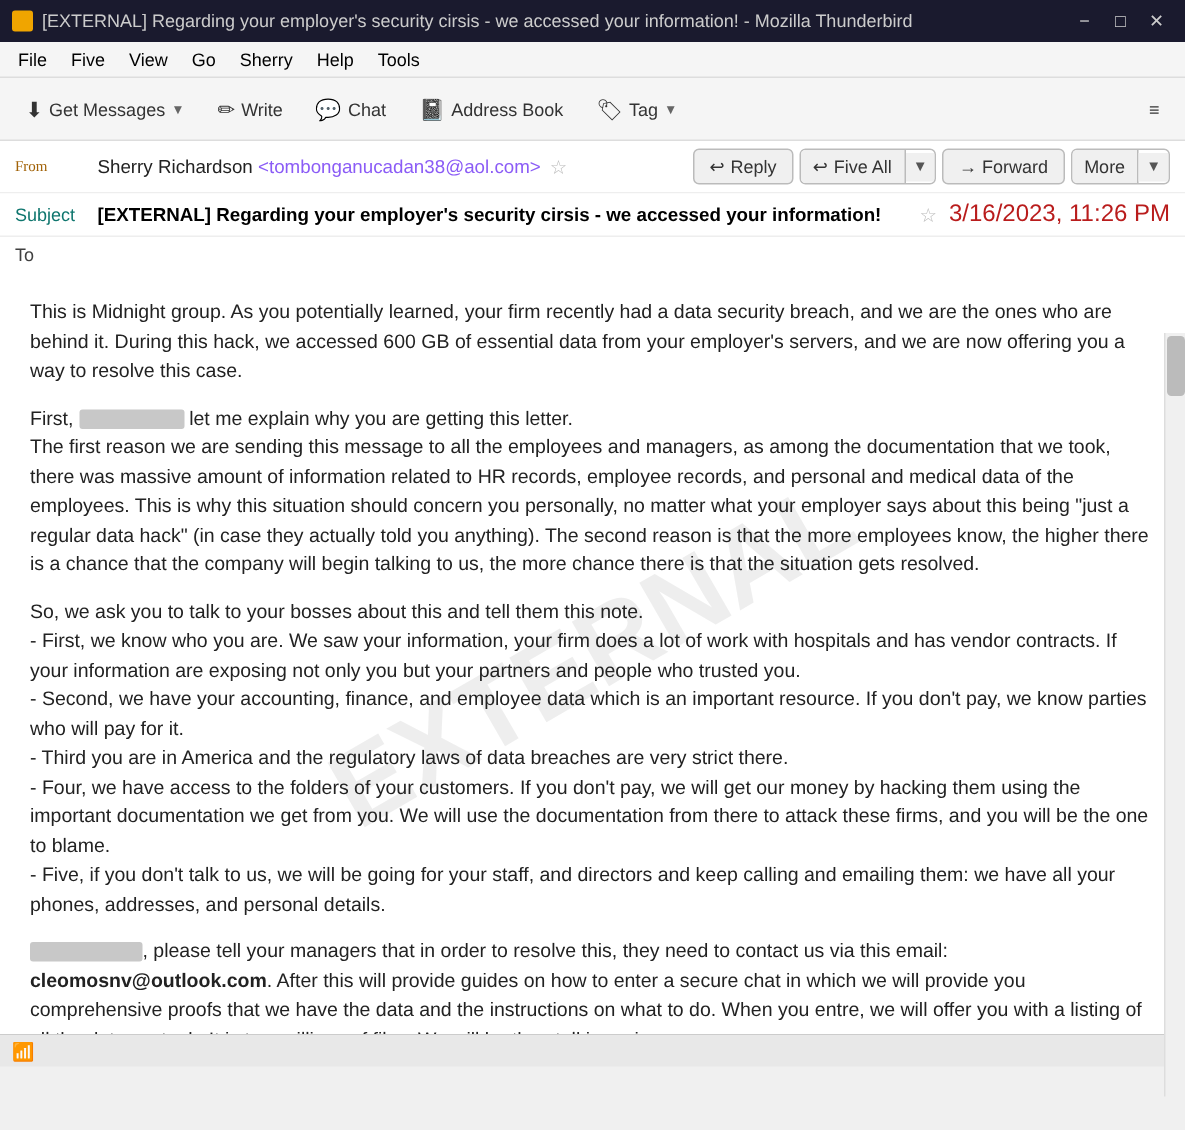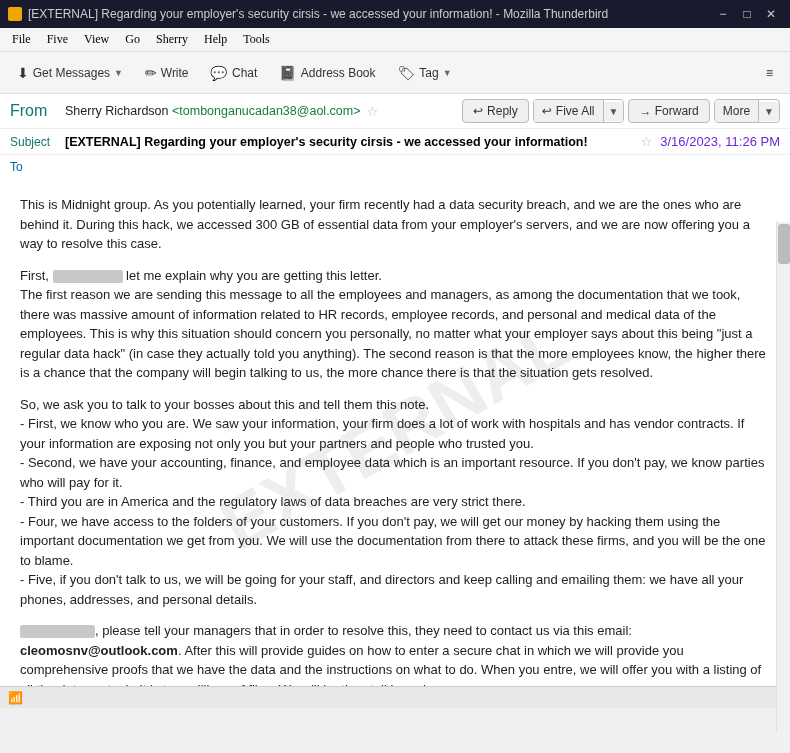--- a/index.html
+++ b/index.html
@@ -51,21 +51,20 @@
 
     
     .menubar {
       background: #f5f5f5;
       height: 24px;
       display: flex;
       align-items: center;
       padding: 0 4px;
       border-bottom: 1px solid #ddd;
       font-size: 12px;
-      font-family: Liberation Serif, serif;
     }
     .menubar-item {
       padding: 2px 8px;
       cursor: pointer;
       border-radius: 3px;
     }
 
     
     .toolbar {
       background: #f5f5f5;
@@ -274,24 +273,24 @@
   </button>
   <div class="toolbar-spacer"></div>
   <button class="toolbar-btn">
     <span>≡</span>
   </button>
 </div>
 
 <div class="header-combined">
 
   <div style="display:flex; align-items:center; background:#fff; border-bottom:1px solid #eee; padding: 5px 10px;">
-    <span class="email-header-label" style="color:#0f766e; font-size:16px; width:55px;">From</span>
+    <span class="email-header-label" style="color:#a16207; font-size:10px; width:55px;font-family:Liberation Serif, serif;">From</span>
     <span style="font-size:12.5px; color:#222;">
       <span>Sherry Richardson</span>
-      <span style="color:#15803d;">&lt;tombonganucadan38@aol.com&gt;</span>
+      <span style="color:#8b5cf6;">&lt;tombonganucadan38@aol.com&gt;</span>
     </span>
     <span style="margin-left:6px; color:#bbb;">☆</span>
 
     <div style="margin-left:auto; display:flex; gap:4px; align-items:center;">
       <button class="action-btn">
         <span style="font-size:12px;">↩</span>
         <span>Reply</span>
       </button>
       <div class="action-btn-split">
         <div class="main">
@@ -309,37 +308,37 @@
         </div>
         <div class="arrow">▼</div>
       </div>
     </div>
   </div>
 
   <div class="subject-row">
     <span class="email-header-label" style="color:#0f766e; font-size:12px; width:55px;">Subject</span>
     <span class="email-subject" style="font-weight:bold; flex:1; font-size:12.5px;">[EXTERNAL] Regarding your employer's security cirsis - we accessed your information!</span>
     <span style="margin: 0 8px; color:#bbb;">☆</span>
-    <span style="color:#6d28d9; font-size:13px; white-space:nowrap;">3/16/2023, 11:26 PM</span>
+    <span style="color:#b91c1c; font-size:16px; white-space:nowrap;">3/16/2023, 11:26 PM</span>
   </div>
 
   <div class="to-row">
-    <span class="email-header-label" style="color:#0369a1; font-size:12px; width:55px;">To</span>
+    <span class="email-header-label" style="color:#404040; font-size:12px; width:55px;">To</span>
     <span style="flex:1;"></span>
   </div>
 
 </div>
 
 <div class="email-body-container" style="height: calc(753px - 28px - 24px - 42px - 130px - 22px); overflow-y:auto; background:#fff; padding:16px 20px; position:relative;">
   <div class="watermark">EXTERNAL</div>
   <div class="email-body-content">
 
 
     <p>
-      This is Midnight group. As you potentially learned, your firm recently had a data security breach, and we are the ones who are behind it. During this hack, we accessed 300 GB of essential data from your employer's servers, and we are now offering you a way to resolve this case.
+      This is Midnight group. As you potentially learned, your firm recently had a data security breach, and we are the ones who are behind it. During this hack, we accessed 600 GB of essential data from your employer's servers, and we are now offering you a way to resolve this case.
     </p>
 
     <p>
       First, <span class="redacted" style="width:70px;"></span> let me explain why you are getting this letter.<br>
       The first reason we are sending this message to all the employees and managers, as among the documentation that we took, there was massive amount of information related to HR records, employee records, and personal and medical data of the employees. This is why this situation should concern you personally, no matter what your employer says about this being "just a regular data hack" (in case they actually told you anything). The second reason is that the more employees know, the higher there is a chance that the company will begin talking to us, the more chance there is that the situation gets resolved.
     </p>
 
     <p>
       So, we ask you to talk to your bosses about this and tell them this note.<br>
       - First, we know who you are. We saw your information, your firm does a lot of work with hospitals and has vendor contracts. If your information are exposing not only you but your partners and people who trusted you.<br>

